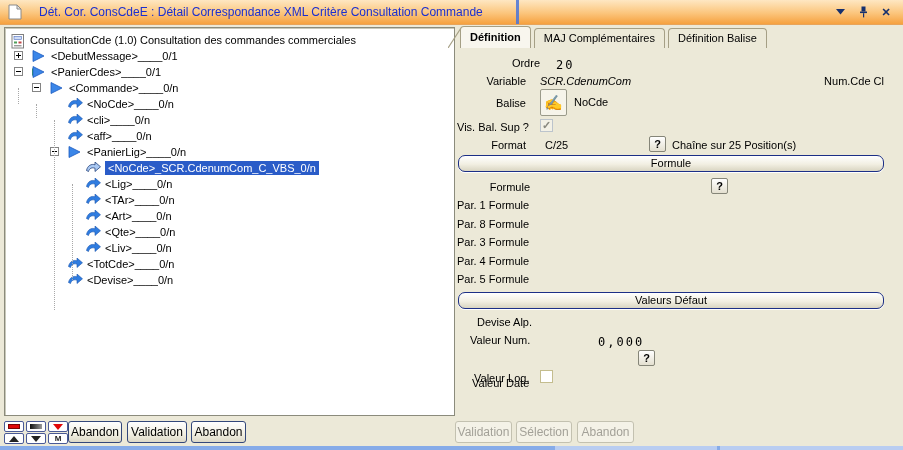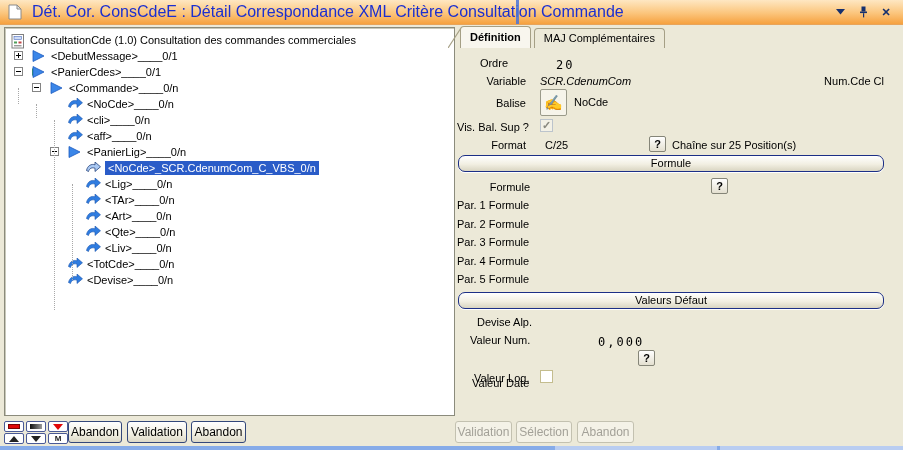--- a/index.html
+++ b/index.html
@@ -10,22 +10,22 @@
     -webkit-font-smoothing:none;
   }
   
   .titlebar{
     position:absolute;left:0;top:0;width:903px;height:24px;
     background:linear-gradient(#fee7c2,#fbc57c 55%,#f6a13f);
     border-bottom:1px solid #e8a45a;
   }
   .title-icon{position:absolute;left:8px;top:4px;width:14px;height:16px;}
   .title-text{
-    position:absolute;left:32px;top:0;height:24px;line-height:24px;
-    font-size:16px;color:#1b2fd0;white-space:nowrap;
+    position:absolute;left:39px;top:0;height:24px;line-height:24px;
+    font-size:12px;color:#1b2fd0;white-space:nowrap;
   }
   .title-divider{position:absolute;left:516px;top:0;width:3px;height:24px;background:#4a74d8;opacity:.85;}
   .win-controls{position:absolute;right:10px;top:0;height:24px;display:flex;align-items:center;gap:9px;}
   .win-btn{width:14px;height:14px;display:flex;align-items:center;justify-content:center;color:#16306e;font-size:11px;font-weight:bold;cursor:default;}
   
   .tree-panel{
     position:absolute;left:4px;top:27px;width:449px;height:387px;
     background:#fff;border:1px solid #8b8b7c;box-shadow:inset 1px 1px 0 #c9c9ba;
     overflow:hidden;
   }
@@ -242,24 +242,25 @@
     <div class="tree-guide" style="left: 49px; top: 92px; height: 190px;"></div>
     <div class="tree-guide" style="left: 67px; top: 156px; height: 96px;"></div>
   </div>
 
 <svg class="tab-slant" width="14" height="21">
     <line x1="0" y1="21" x2="13" y2="1" stroke="#a59f85" stroke-width="1.2"></line>
   </svg>
 <div class="tabstrip" id="tabstrip">
     <div class="tab active">Définition</div>
     <div class="tab">MAJ Complémentaires</div>
+    <div class="tab">Définition Balise</div>
   </div>
 
 <div>
-  <div class="flabel r" style="left:440px;top:57px;width:68px;">Ordre</div>
+  <div class="flabel r" style="left:472px;top:57px;width:68px;">Ordre</div>
   <div class="fvalue mono" style="left:556px;top:58px;">20</div>
 
   <div class="flabel r" style="left:458px;top:75px;width:68px;">Variable</div>
   <div class="fvalue" style="left:540px;top:75px;font-style:italic;">SCR.CdenumCom</div>
   <div class="fvalue" style="left:700px;top:75px;width:184px;text-align:right;">Num.Cde Cl</div>
 
   <div class="flabel r" style="left:458px;top:97px;width:68px;">Balise</div>
   <div class="icon-btn" style="left:540px;top:89px;">
     <span style="font-size:15px;line-height:15px;color:#222;">✍</span>
   </div>
@@ -275,21 +276,21 @@
   <div class="qbtn" style="left:649px;top:136px;">?</div>
   <div class="fvalue" style="left:672px;top:139px;">Chaîne sur 25 Position(s)</div>
 
   <div class="group-btn" style="top:155px;">Formule</div>
 
   <div class="flabel r" style="left:458px;top:181px;width:72px;">Formule</div>
   <div class="qbtn" style="left:711px;top:178px;">?</div>
 
   <div id="par-labels">
       <div class="flabel" style="left: 457px; top: 199px;">Par. 1 Formule</div>
-      <div class="flabel" style="left: 457px; top: 218px;">Par. 2 Formule</div>
+      <div class="flabel" style="left: 457px; top: 218px;">Par. 8 Formule</div>
       <div class="flabel" style="left: 457px; top: 236px;">Par. 3 Formule</div>
       <div class="flabel" style="left: 457px; top: 255px;">Par. 4 Formule</div>
       <div class="flabel" style="left: 457px; top: 273px;">Par. 5 Formule</div>
     </div>
 
   <div class="group-btn" style="top:292px;">Valeurs Défaut</div>
 
   <div class="flabel" style="left:477px;top:316px;">Devise Alp.</div>
   <div class="flabel" style="left:470px;top:334px;">Valeur Num.</div>
   <div class="fvalue mono" style="left:598px;top:335px;">0,000</div>

